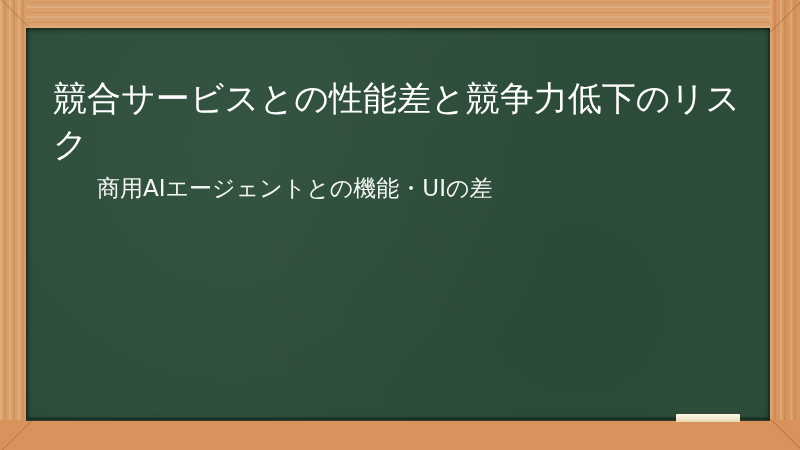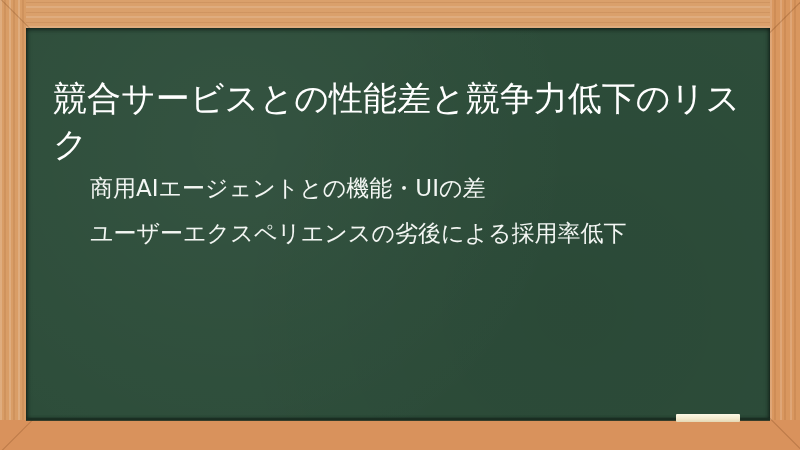--- a/index.html
+++ b/index.html
@@ -159,21 +159,21 @@
     top: 144px;
     width: 686px;
     margin: 0;
     padding: 0;
     list-style: none;
   }
   .bullet {
     color: #f3f6f3;
     font-size: 23px;
     line-height: 32px;
-    margin: 0 0 13px 7px;
+    margin: 0 0 13px 14px;
     font-weight: 400;
   }
 
   
   .chalk {
     position: absolute;
     left: 676px;
     top: 414px;
     width: 64px;
     height: 8px;
@@ -204,21 +204,20 @@
   <div class="miter miter-br">
       <i></i>
     </div>
 
   <div class="board">
 
     <h1 class="title">競合サービスとの性能差と競争力低下のリスク</h1>
 
     <ul class="bullets">
       <li class="bullet">商用AIエージェントとの機能・UIの差</li>
-      <li class="bullet">ユーザーエクスペリエンスの劣後による採用率低下</li>
     </ul>
 
   </div>
 
   <div class="board-bottom-edge"></div>
   <div class="chalk"></div>
 
 </div>
 
 </body></html>

